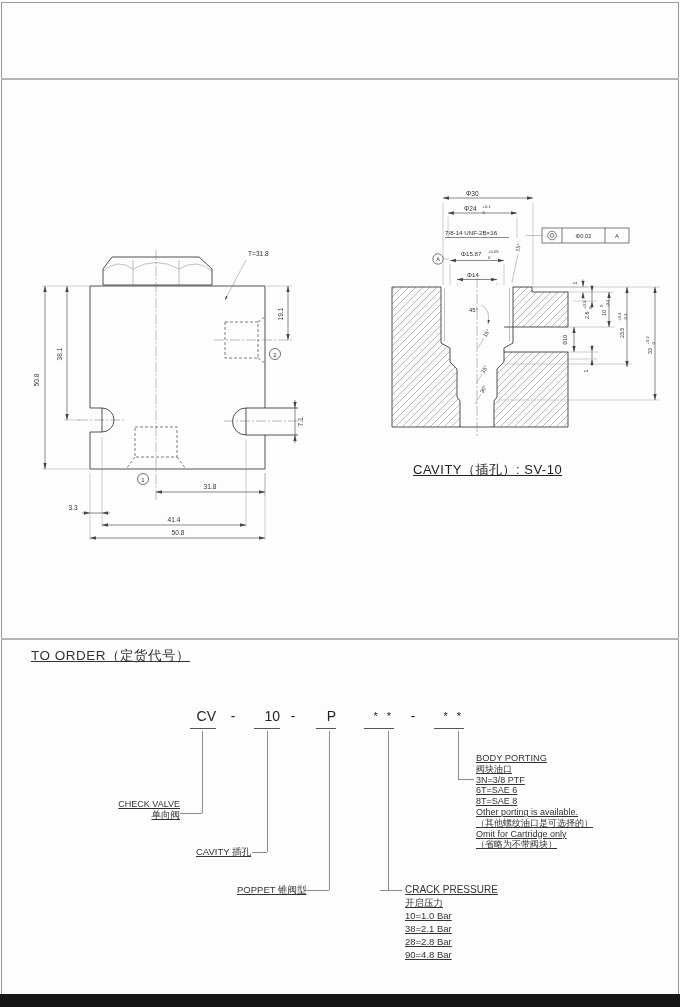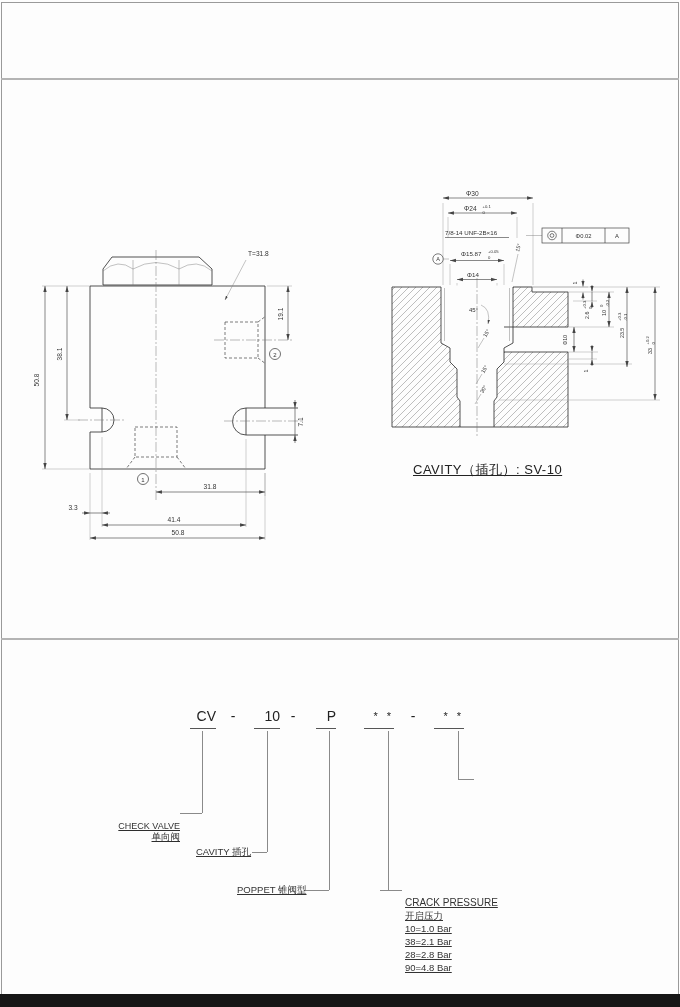--- a/index.html
+++ b/index.html
@@ -24,24 +24,24 @@
   .caption{font-size:13px;color:#222;letter-spacing:.5px;}
   .order-title{font-size:13.5px;color:#333;letter-spacing:.5px;}
   .code-seg{position:absolute;top:708px;height:20px;line-height:17px;text-align:right;
             font-size:14px;color:#222;border-bottom:1px solid #555;}
   .code-dash{position:absolute;top:708px;height:20px;line-height:17px;text-align:center;
              font-size:14px;color:#222;}
   .stars{font-size:11px;letter-spacing:3px;}
   .vline{position:absolute;width:1px;background:#8a8a8a;}
   .stub{position:absolute;height:1px;background:#8a8a8a;}
   .lbl{font-size:9.5px;color:#333;white-space:nowrap;}
-  .lbl-en{font-size:9px;color:#333;white-space:nowrap;margin-top:22px;}
+  .lbl-en{font-size:9px;color:#333;white-space:nowrap;}
   .blk{font-size:9px;color:#333;line-height:10.8px;white-space:nowrap;}
   .blk .bt{font-size:9.3px;}
-  .crk{font-size:9.5px;color:#333;line-height:13px;white-space:nowrap;margin-top:13px;}
+  .crk{font-size:9.5px;color:#333;line-height:13px;white-space:nowrap;}
   .crk .bt{font-size:10px;}
 </style>
 </head>
 <body>
 
 <div class="page">
 
   <div class="frame"></div>
   <div class="hline" style="top:78px"></div>
   <div class="hline" style="top:638px"></div>
@@ -241,20 +241,21 @@
     <g transform="rotate(-90 187 162)">
       <text class="stxt" x="187" y="164" text-anchor="middle">Φ10</text>
     </g>
     <g transform="rotate(-90 208 193)">
       <text class="stxt" x="208" y="195" text-anchor="middle">1</text>
     </g>
   </svg>
 
   <div class="abs caption" style="left:413px;top:461px">CAVITY（插孔）: SV-10</div>
 
+  <div class="abs order-title" style="left:31px;top:647px">TO ORDER（定货代号）</div>
 
   <span class="code-seg" style="left:190px;width:26px">CV</span>
   <span class="code-dash" style="left:228px;width:10px">-</span>
   <span class="code-seg" style="left:254px;width:26px">10</span>
   <span class="code-dash" style="left:288px;width:10px">-</span>
   <span class="code-seg" style="left:316px;width:20px">P</span>
   <span class="code-seg stars" style="left:364px;width:30px">* *</span>
   <span class="code-dash" style="left:408px;width:10px">-</span>
   <span class="code-seg stars" style="left:434px;width:30px">* *</span>
 
@@ -281,14 +282,25 @@
 
   <div class="abs crk" style="left:405px;top:883px">
     <div class="bt">CRACK PRESSURE</div>
     <div>开启压力</div>
     <div>10=1.0 Bar</div>
     <div>38=2.1 Bar</div>
     <div>28=2.8 Bar</div>
     <div>90=4.8 Bar</div>
   </div>
 
+  <div class="abs blk" style="left:476px;top:753px">
+    <div class="bt">BODY PORTING</div>
+    <div>阀块油口</div>
+    <div>3N=3/8  PTF</div>
+    <div>6T=SAE  6</div>
+    <div>8T=SAE  8</div>
+    <div>Other porting is available.</div>
+    <div>（其他螺纹油口是可选择的）</div>
+    <div>Omit for Cartridge only</div>
+    <div>（省略为不带阀块）</div>
+  </div>
 
 </div>
 
 </body></html>

